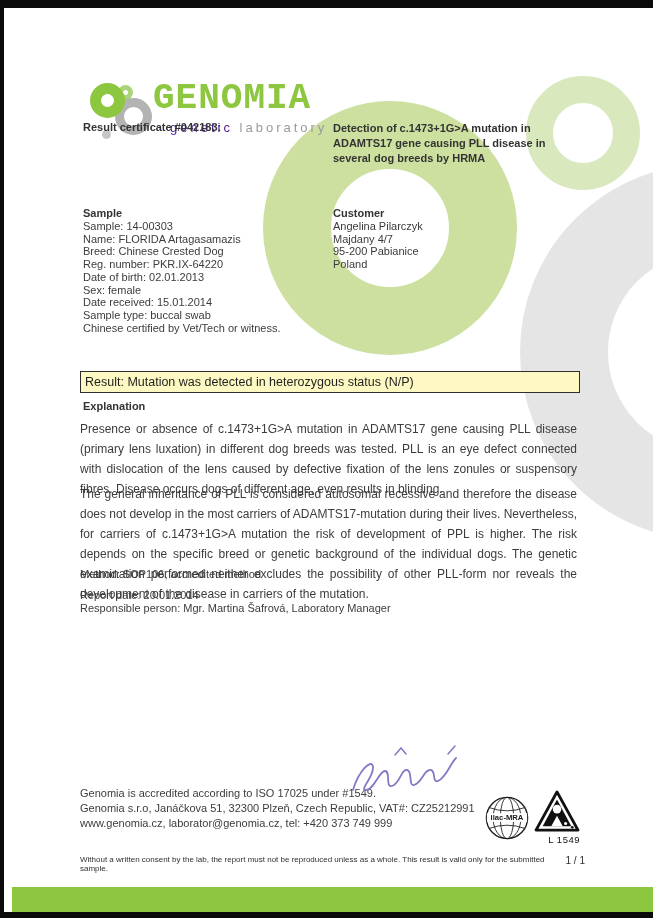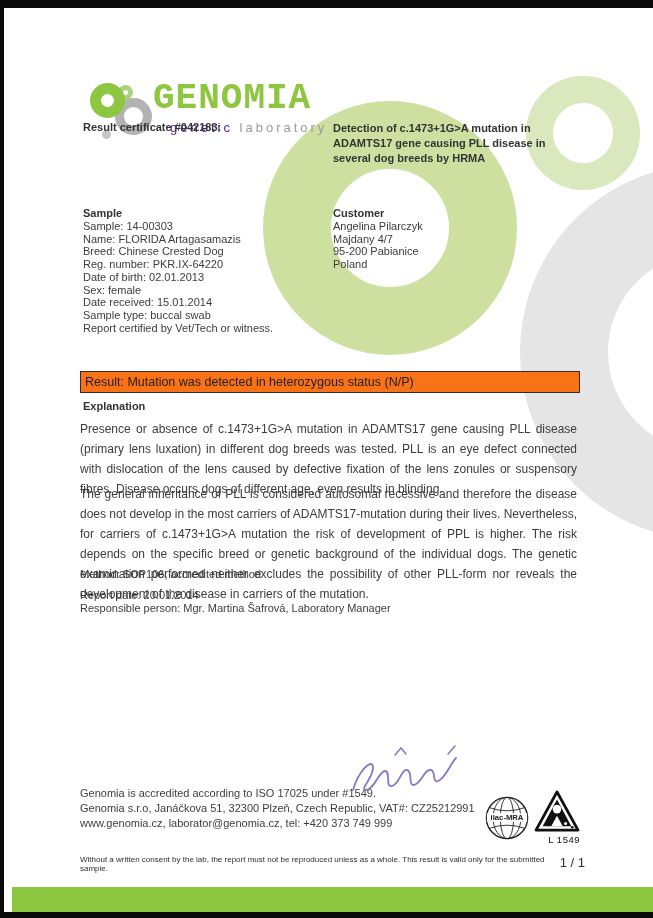--- a/index.html
+++ b/index.html
@@ -42,21 +42,21 @@
 
   
   .block-head{font-size:11px;font-weight:700;color:#333;margin:0 0 1px 0;}
   .block-line{font-size:11px;line-height:12.7px;}
   .sample-block{position:absolute;left:83px;top:207px;z-index:3;}
   .customer-block{position:absolute;left:333px;top:207px;z-index:3;}
 
   
   .result-bar{
     position:absolute;left:80px;top:371px;width:494px;height:20px;
-    background:#f97316;border:1px solid #2e2e2e;z-index:3;
+    background:#fef9c3;border:1px solid #2e2e2e;z-index:3;
     font-size:12.5px;line-height:20px;padding-left:4px;color:#1f1f1f;box-sizing:content-box;
   }
 
   
   .expl-head{position:absolute;left:83px;top:400px;font-size:11px;font-weight:700;color:#333;z-index:3;}
   .para{position:absolute;left:80px;width:497px;font-size:12px;line-height:20px;text-align:justify;z-index:3;color:#3c3c3c;}
   .para1{top:419px;}
   .para2{top:484px;}
   .method-line{position:absolute;left:80px;top:568px;font-size:11px;z-index:3;}
   .report-line{position:absolute;left:80px;top:589px;font-size:11px;z-index:3;}
@@ -67,21 +67,21 @@
 
   
   .footer-lines{position:absolute;left:80px;top:786px;font-size:11px;line-height:15px;z-index:3;}
   .accr-logos{position:absolute;left:484px;top:790px;width:100px;height:55px;z-index:3;}
   .ilac-logo{position:absolute;left:0;top:5px;}
   .cia-logo{position:absolute;left:50px;top:0;text-align:right;width:46px;}
   .cia-number{font-size:9.5px;color:#111;margin-top:-2px;letter-spacing:0.5px;}
 
   .disclaimer-row{position:absolute;left:80px;top:855px;width:505px;display:flex;justify-content:space-between;z-index:3;}
   .disclaimer{font-size:8px;color:#2f2f2f;}
-  .page-number{font-size:13px;color:#2f2f2f;white-space:nowrap;margin-left:12px;}
+  .page-number{font-size:10px;color:#2f2f2f;white-space:nowrap;margin-left:12px;}
 </style>
 </head>
 <body>
 
 <div class="page">
 
   <div class="ring ring-gray-big"></div>
   <div class="ring ring-green-big"></div>
   <div class="ring ring-green-small"></div>
 
@@ -105,21 +105,21 @@
   <div class="sample-block">
     <div class="block-head">Sample</div>
     <div class="block-line">Sample: 14-00303</div>
     <div class="block-line">Name: FLORIDA Artagasamazis</div>
     <div class="block-line">Breed: Chinese Crested Dog</div>
     <div class="block-line">Reg. number: PKR.IX-64220</div>
     <div class="block-line">Date of birth: 02.01.2013</div>
     <div class="block-line">Sex: female</div>
     <div class="block-line">Date received: 15.01.2014</div>
     <div class="block-line">Sample type: buccal swab</div>
-    <div class="block-line">Report certified by Vet/Tech or witness.</div>
+    <div class="block-line">Chinese certified by Vet/Tech or witness.</div>
   </div>
 
   <div class="customer-block">
     <div class="block-head">Customer</div>
     <div class="block-line">Angelina Pilarczyk</div>
     <div class="block-line">Majdany 4/7</div>
     <div class="block-line">95-200 Pabianice</div>
     <div class="block-line">Poland</div>
   </div>
 

